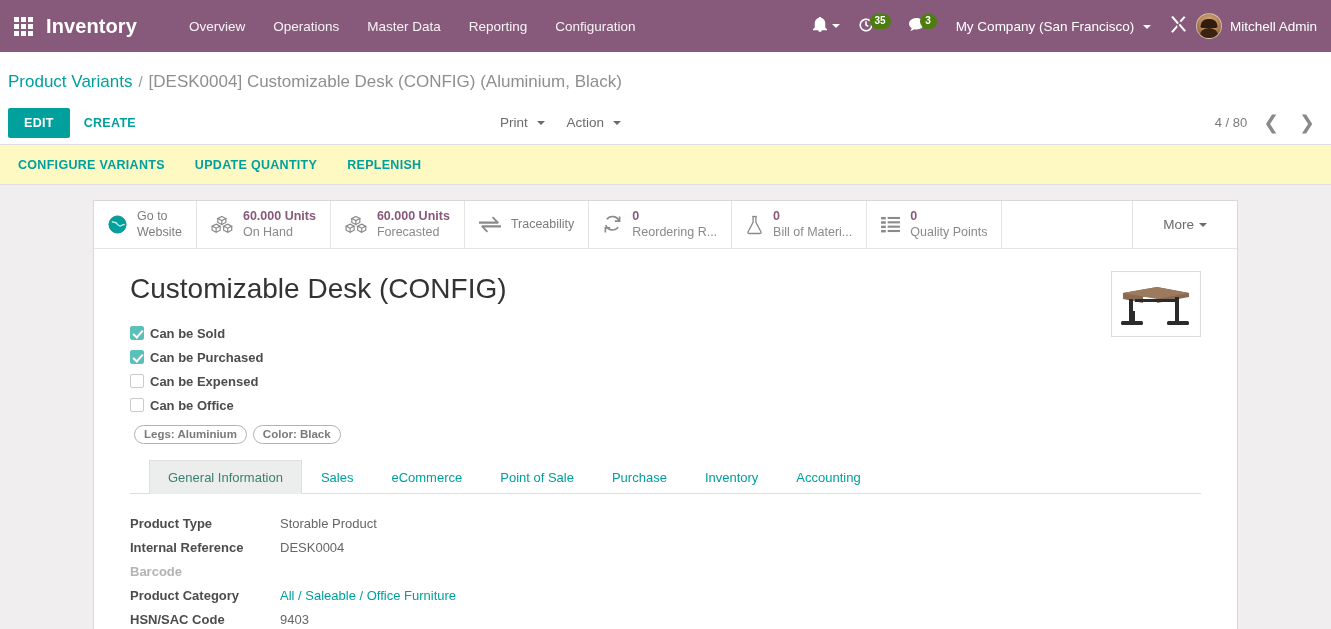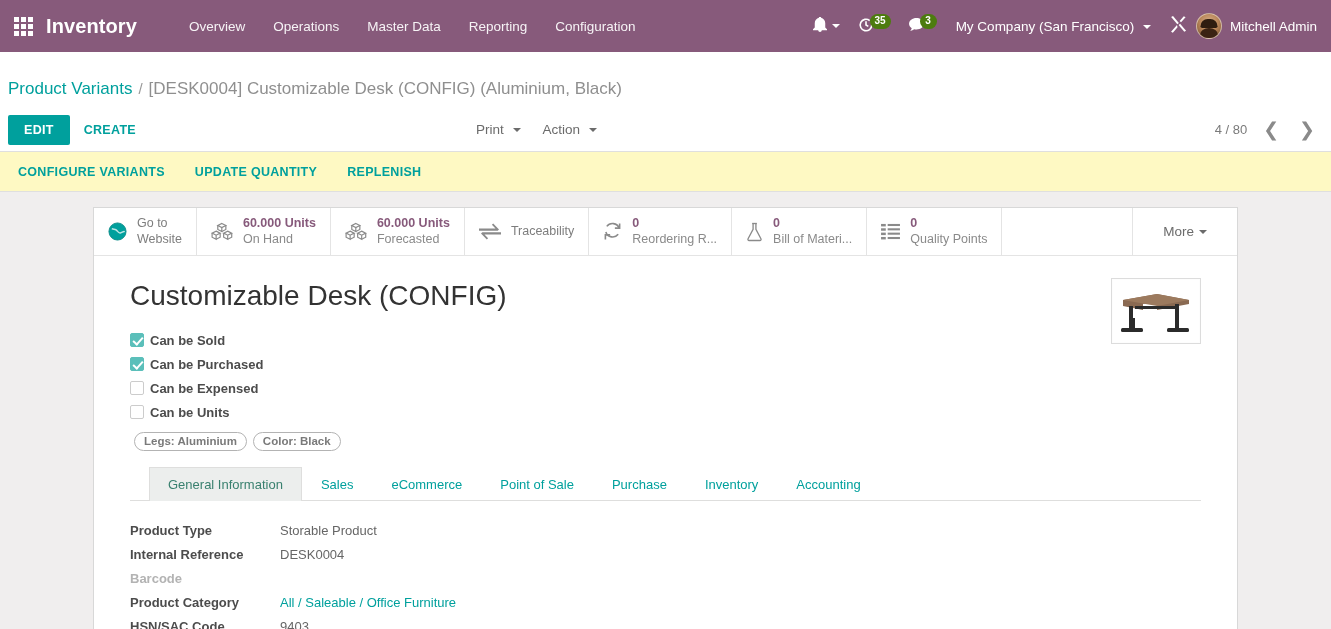--- a/index.html
+++ b/index.html
@@ -114,21 +114,21 @@
     position: absolute; left: 50%; top: 20%;
     transform: translateX(-50%);
     width: 17px; height: 9px; border-radius: 8px 8px 2px 2px;
     background: #2e1d10;
     z-index: 2;
   }
   .username { font-size: 13.5px; color: #fff; cursor: pointer; white-space: nowrap; }
 
   
   .breadcrumb-bar {
-    padding: 27px 0 9px 8px;
+    padding: 20px 0 9px 8px;
     background: #fff;
     font-size: 17px;
     display: flex;
     align-items: baseline;
   }
   .bc-link {
     color: #00A09D;
     text-decoration: none;
     font-weight: normal;
     cursor: pointer;
@@ -164,21 +164,21 @@
     color: #00A09D;
     font-size: 12.5px;
     font-weight: bold;
     letter-spacing: .3px;
     padding: 8px 14px;
     cursor: pointer;
     font-family: inherit;
   }
   .cp-dropdowns {
     position: absolute;
-    left: 476px;
+    left: 500px;
     display: flex;
     align-items: flex-end;
     gap: 22px;
   }
   .cp-dd {
     color: #6b6b6b;
     font-size: 13.5px;
     cursor: pointer;
   }
   .pager {
@@ -650,21 +650,21 @@
         <div class="cbx-row">
           <span class="cbx checked"></span>
           <span class="cbx-label">Can be Purchased</span>
         </div>
         <div class="cbx-row">
           <span class="cbx"></span>
           <span class="cbx-label">Can be Expensed</span>
         </div>
         <div class="cbx-row">
           <span class="cbx"></span>
-          <span class="cbx-label">Can be Units</span>
+          <span class="cbx-label">Can be Office</span>
         </div>
       </div>
 
       <div class="tag-row">
         <span class="tag">Legs: Aluminium</span>
         <span class="tag">Color: Black</span>
       </div>
 
       <div class="tabs">
         <div class="tab active">General Information</div>

